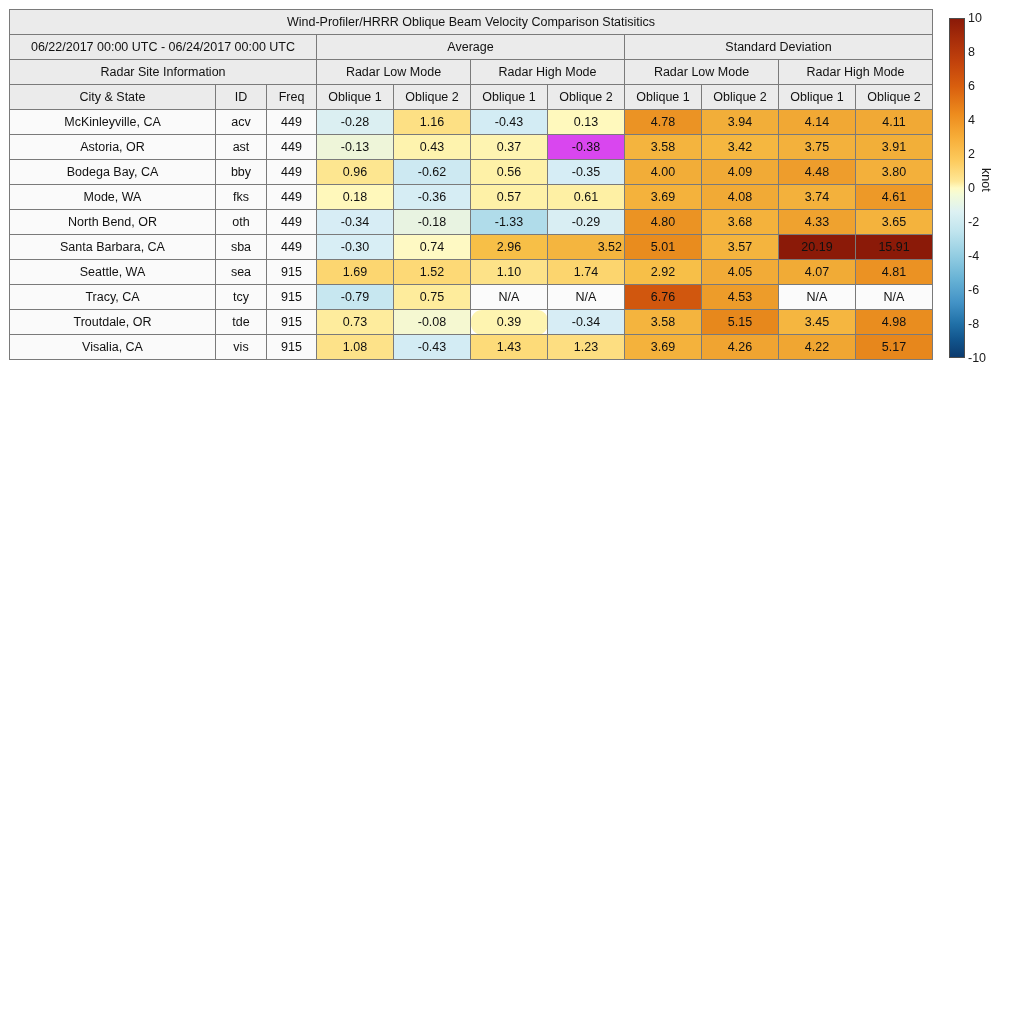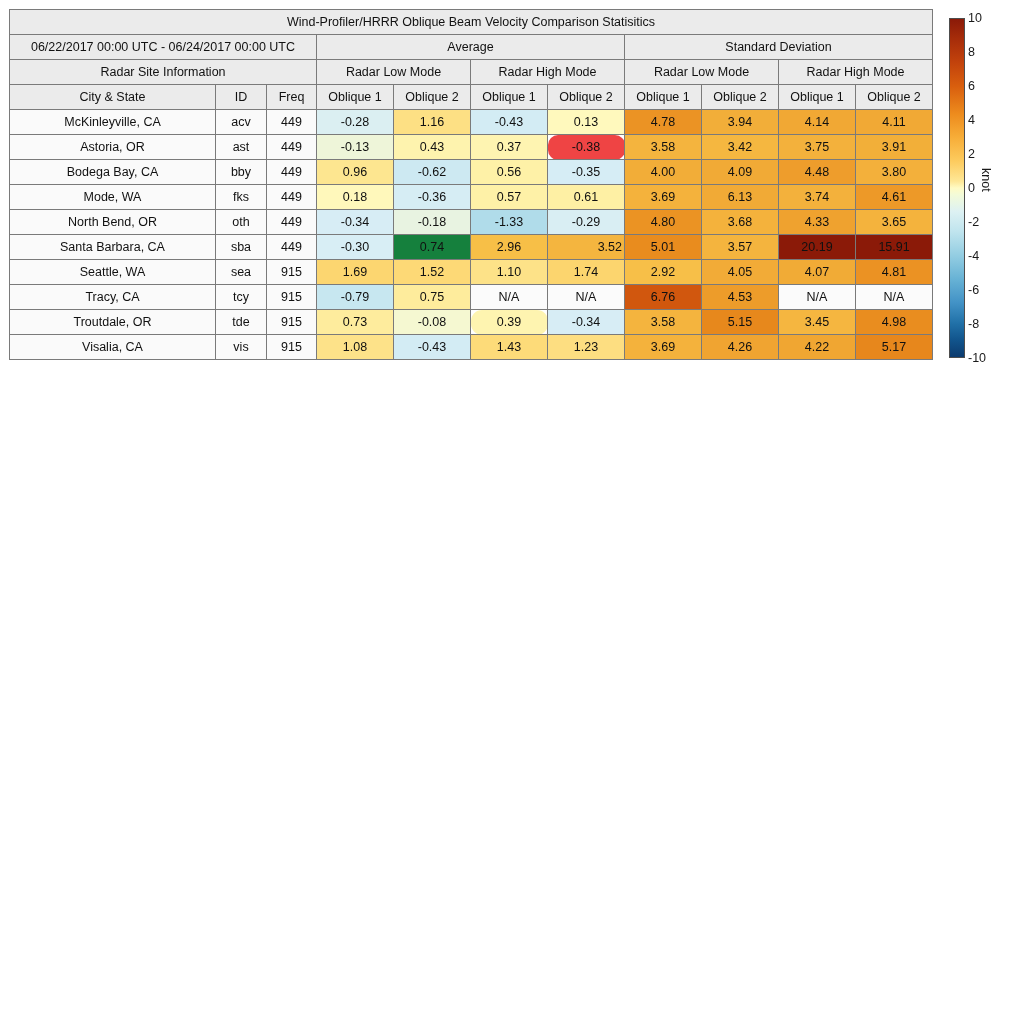--- a/index.html
+++ b/index.html
@@ -208,21 +208,21 @@
             <td class="datacell" style="background: rgb(241, 168, 52);">4.14</td>
             <td class="datacell" style="background: rgb(241, 169, 53);">4.11</td>
           </tr>
           <tr>
             <td class="sitecell">Astoria, OR</td>
             <td class="sitecell">ast</td>
             <td class="sitecell">449</td>
             <td class="datacell" style="background: rgb(238, 245, 217);">-0.13</td>
             <td class="datacell" style="background: rgb(254, 243, 174);">0.43</td>
             <td class="datacell" style="background: rgb(254, 244, 177);">0.37</td>
-            <td class="datacell" style="background: #ef4444; border-radius: 10px;">-0.38</td>
+            <td class="datacell" style="background: #d946ef;">-0.38</td>
             <td class="datacell" style="background: rgb(244, 180, 62);">3.58</td>
             <td class="datacell" style="background: rgb(245, 183, 64);">3.42</td>
             <td class="datacell" style="background: rgb(243, 177, 60);">3.75</td>
             <td class="datacell" style="background: rgb(242, 175, 57);">3.91</td>
           </tr>
           <tr>
             <td class="sitecell">Bodega Bay, CA</td>
             <td class="sitecell">bby</td>
             <td class="sitecell">449</td>
             <td class="datacell" style="background: rgb(253, 230, 144);">0.96</td>
@@ -236,21 +236,21 @@
           </tr>
           <tr>
             <td class="sitecell">Mode, WA</td>
             <td class="sitecell">fks</td>
             <td class="sitecell">449</td>
             <td class="datacell" style="background: rgb(255, 248, 187);">0.18</td>
             <td class="datacell" style="background: rgb(214, 237, 244);">-0.36</td>
             <td class="datacell" style="background: rgb(254, 241, 167);">0.57</td>
             <td class="datacell" style="background: rgb(254, 240, 164);">0.61</td>
             <td class="datacell" style="background: rgb(244, 178, 60);">3.69</td>
-            <td class="datacell" style="background: rgb(241, 170, 54);">6.13</td>
+            <td class="datacell" style="background: rgb(241, 170, 54);">4.08</td>
             <td class="datacell" style="background: rgb(243, 177, 60);">3.74</td>
             <td class="datacell" style="background: rgb(237, 153, 40);">4.61</td>
           </tr>
           <tr>
             <td class="sitecell">North Bend, OR</td>
             <td class="sitecell">oth</td>
             <td class="sitecell">449</td>
             <td class="datacell" style="background: rgb(215, 237, 245);">-0.34</td>
             <td class="datacell" style="background: rgb(232, 243, 225);">-0.18</td>
             <td class="datacell" style="background: rgb(176, 220, 234);">-1.33</td>
@@ -258,21 +258,21 @@
             <td class="datacell" style="background: rgb(235, 147, 35);">4.80</td>
             <td class="datacell" style="background: rgb(244, 178, 60);">3.68</td>
             <td class="datacell" style="background: rgb(239, 162, 47);">4.33</td>
             <td class="datacell" style="background: rgb(244, 179, 61);">3.65</td>
           </tr>
           <tr>
             <td class="sitecell">Santa Barbara, CA</td>
             <td class="sitecell">sba</td>
             <td class="sitecell">449</td>
             <td class="datacell" style="background: rgb(216, 238, 245);">-0.30</td>
-            <td class="datacell" style="background: #15803d;">0.74</td>
+            <td class="datacell" style="background: #fef9c3;">0.74</td>
             <td class="datacell" style="background: rgb(247, 191, 71);">2.96</td>
             <td class="datacell" style="background: rgb(244, 181, 63); text-align: right;">3.52</td>
             <td class="datacell" style="background: rgb(233, 140, 30);">5.01</td>
             <td class="datacell" style="background: rgb(244, 180, 62); margin-left: 35px;">3.57</td>
             <td class="datacell" style="background: rgb(139, 26, 8);">20.19</td>
             <td class="datacell" style="background: rgb(139, 26, 8);">15.91</td>
           </tr>
           <tr>
             <td class="sitecell">Seattle, WA</td>
             <td class="sitecell">sea</td>

